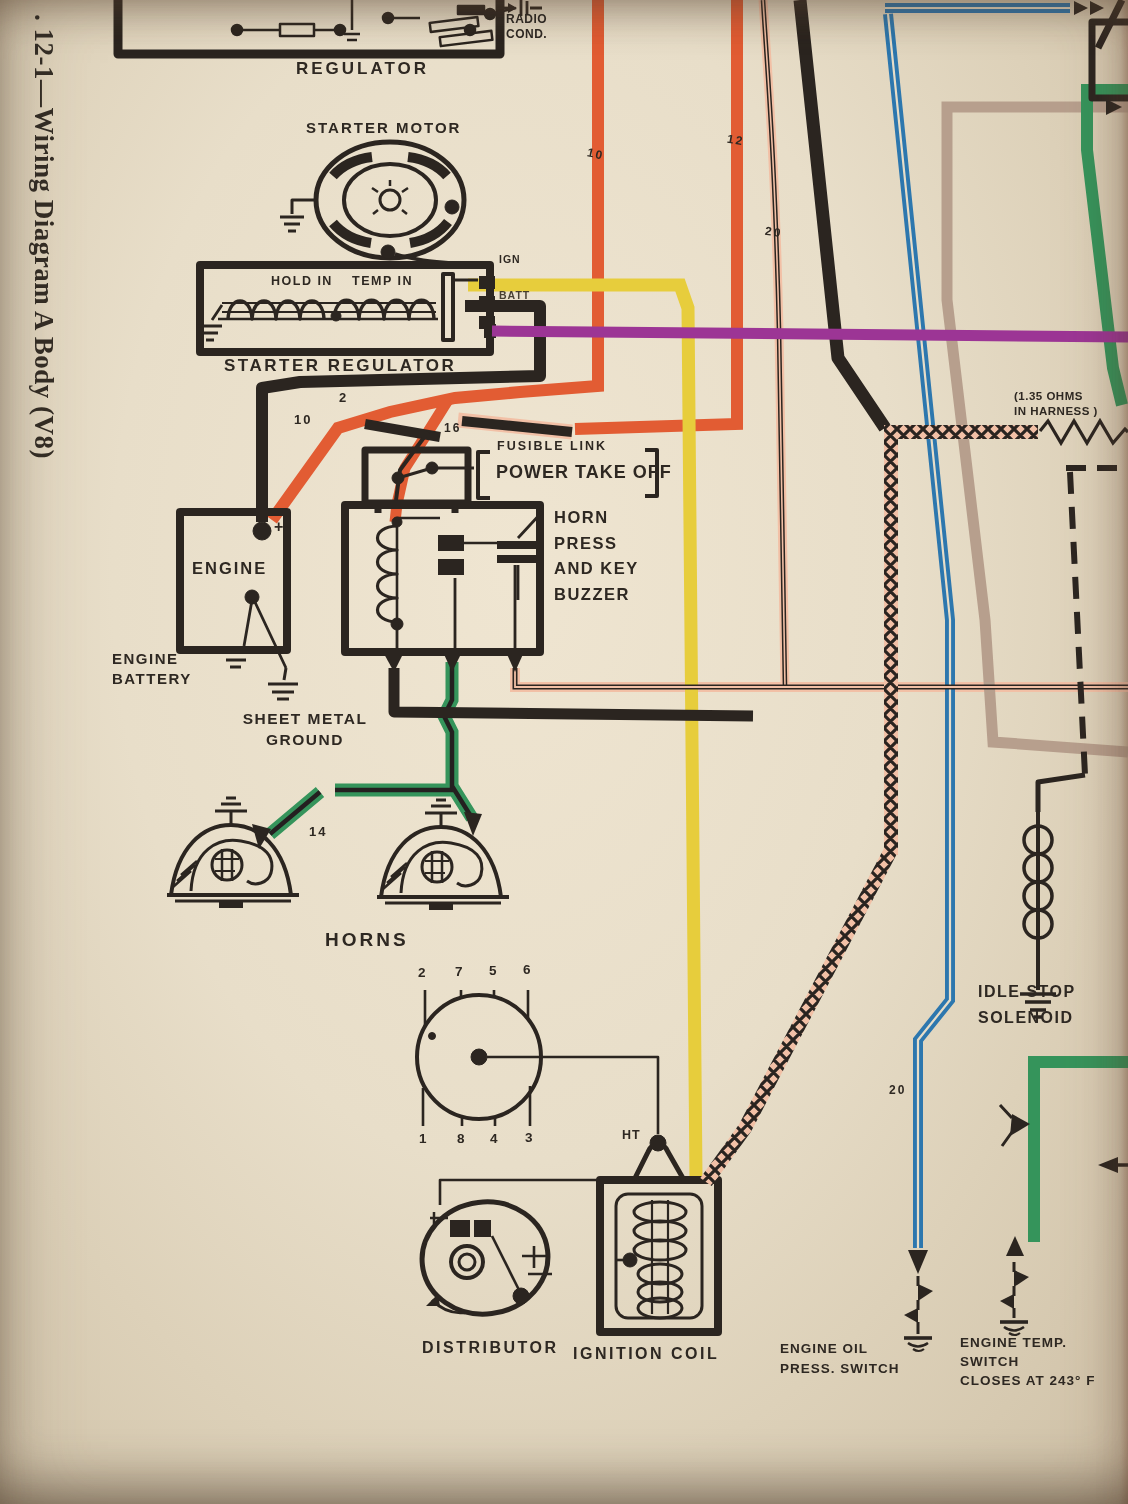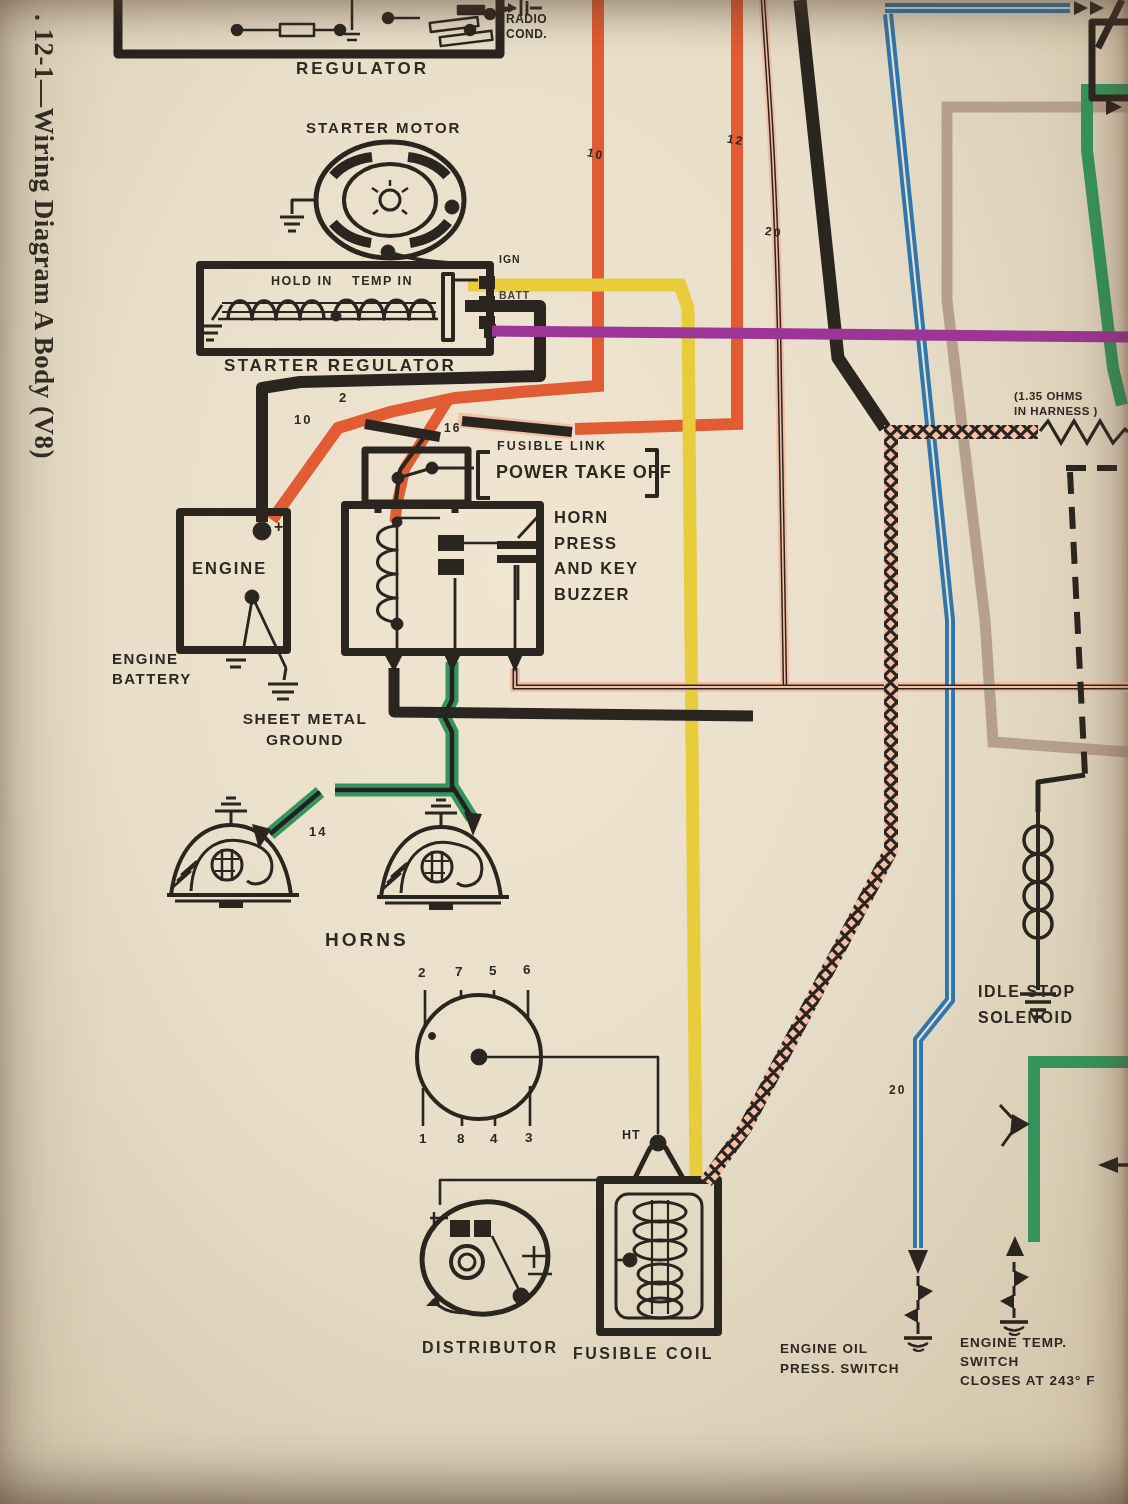--- a/index.html
+++ b/index.html
@@ -368,21 +368,21 @@
   <div class="lbl" style="left:455px;top:963px;font-size:13.5px;">7</div>
   <div class="lbl" style="left:489px;top:962px;font-size:13.5px;">5</div>
   <div class="lbl" style="left:523px;top:961px;font-size:13.5px;">6</div>
   <div class="lbl" style="left:419px;top:1130px;font-size:13.5px;">1</div>
   <div class="lbl" style="left:457px;top:1130px;font-size:13.5px;">8</div>
   <div class="lbl" style="left:490px;top:1130px;font-size:13.5px;">4</div>
   <div class="lbl" style="left:525px;top:1129px;font-size:13.5px;">3</div>
 
   <div class="lbl" style="left:622px;top:1127px;font-size:12.5px;letter-spacing:1px;">HT</div>
   <div class="lbl" style="left:422px;top:1337px;font-size:16px;letter-spacing:2.5px;">DISTRIBUTOR</div>
-  <div class="lbl" style="left:573px;top:1343px;font-size:16px;letter-spacing:2.5px;">FUSIBLE  COIL</div>
+  <div class="lbl" style="left:573px;top:1343px;font-size:16px;letter-spacing:2.5px;">IGNITION  COIL</div>
 
   <div class="lbl" style="left:780px;top:1339px;font-size:13.5px;letter-spacing:1px;line-height:1.45;">ENGINE  OIL
 PRESS. SWITCH</div>
   <div class="lbl" style="left:960px;top:1334px;font-size:13.5px;letter-spacing:1px;line-height:1.4;width:200px;">ENGINE  TEMP.
 SWITCH
 CLOSES AT 243° F</div>
 
   <div class="lbl" style="left:978px;top:979px;font-size:16px;letter-spacing:1.5px;line-height:1.6;">IDLE  STOP
 SOLENOID</div>
   <div class="lbl" style="left:1014px;top:389px;font-size:11.5px;letter-spacing:.5px;line-height:1.3;">(1.35 OHMS

